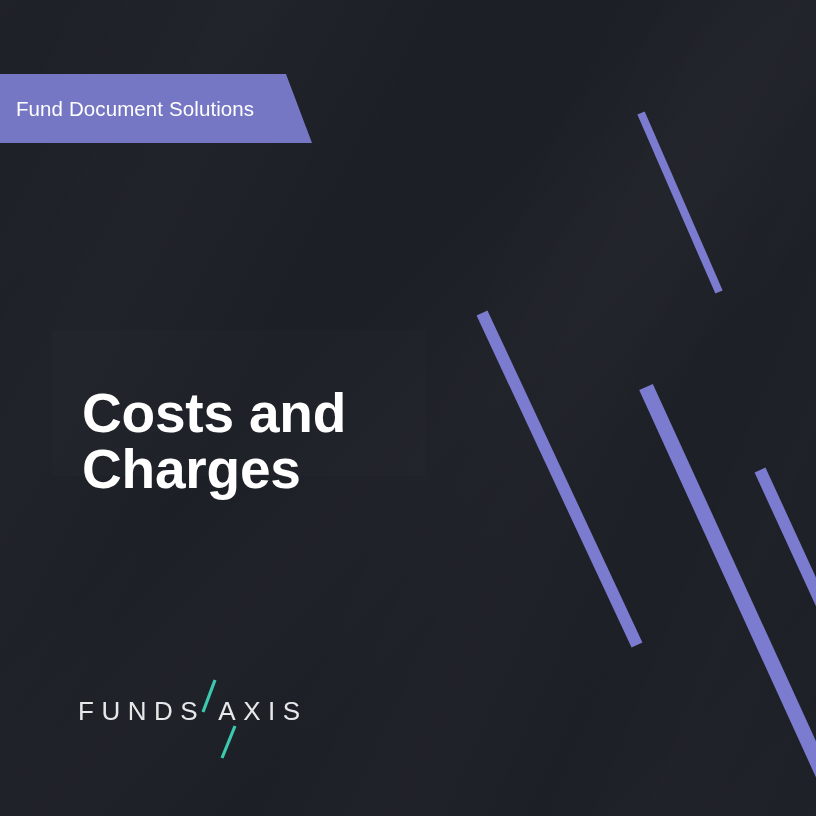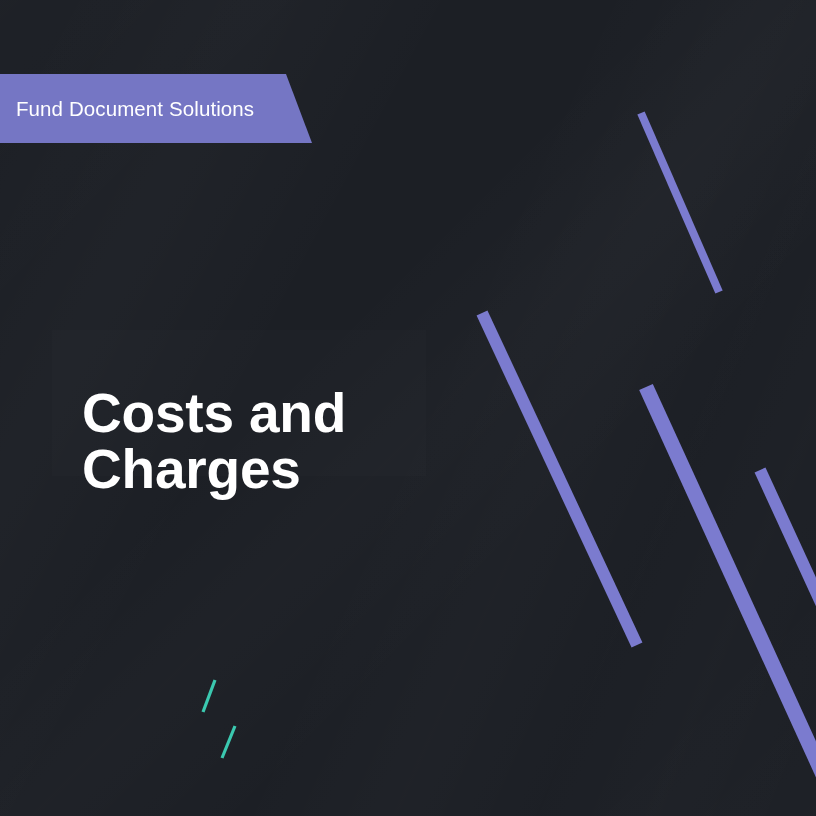--- a/index.html
+++ b/index.html
@@ -153,20 +153,21 @@
   <div class="title-panel"></div>
 
   <div class="banner">
     <span class="banner-label">Fund Document Solutions</span>
   </div>
 
   <h1 class="title">Costs and
 Charges</h1>
 
   <div class="logo">
+    <span class="logo-word">FUNDS AXIS</span>
     <svg class="logo-slash" viewBox="0 0 300 92">
       <g id="slash-group" stroke-linecap="butt">
           <line x1="137" y1="12" x2="125" y2="44" stroke="#3bc9b0" stroke-width="3.2"></line>
           <line x1="157" y1="58" x2="144" y2="90" stroke="#3bc9b0" stroke-width="3.2"></line>
         </g>
     </svg>
   </div>
 
 </div>
 

